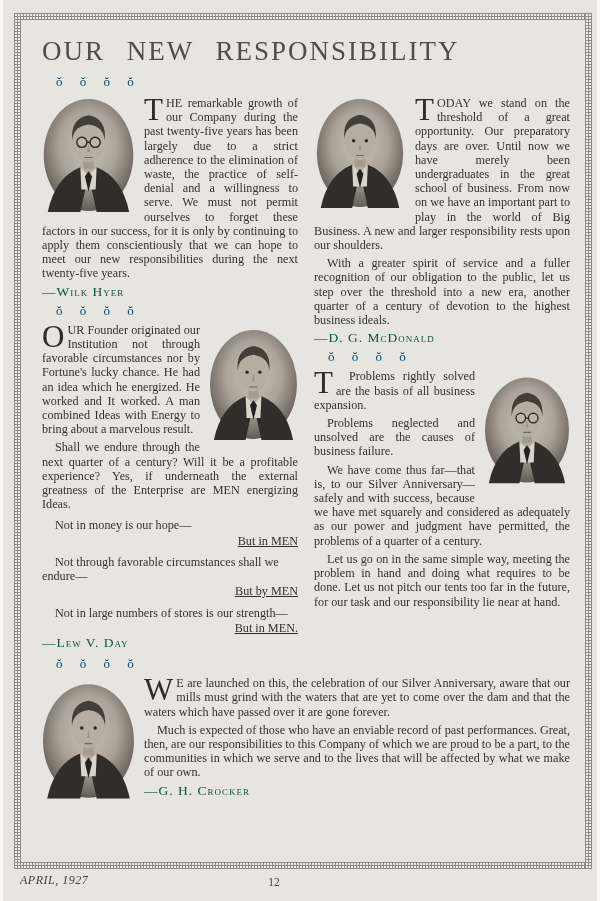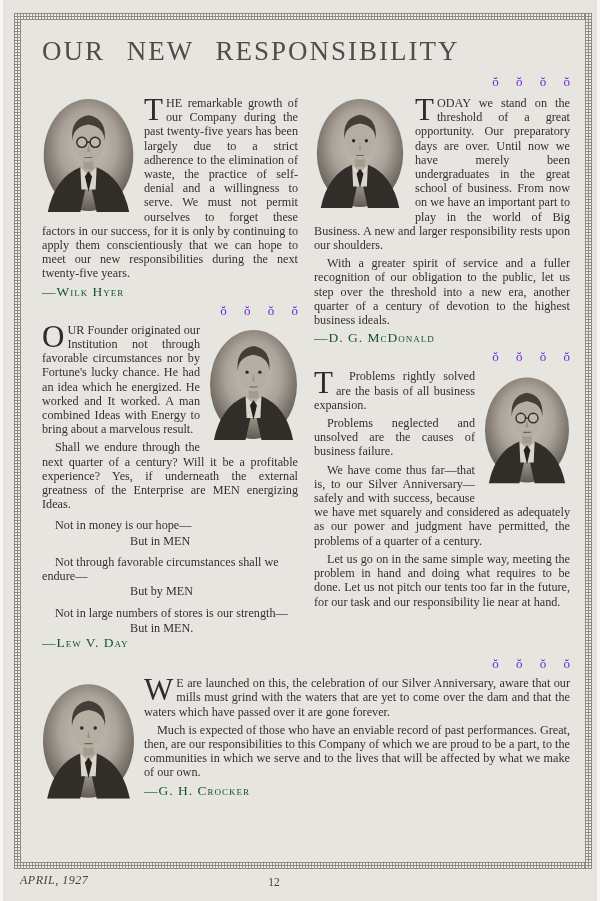--- a/index.html
+++ b/index.html
@@ -25,42 +25,42 @@
   .band-left{left:14px;top:13px;width:7px;height:856px;}
   .band-right{left:585px;top:13px;width:7px;height:856px;}
 
   .content{position:absolute;left:42px;top:26px;width:528px;z-index:2;}
 
   h1.page-title{
     margin:10px 0 0 0;text-align:left;font-weight:normal;
     font-size:27px;letter-spacing:2px;word-spacing:13px;color:#4f4d48;
   }
   .ornament{
-    text-align:right;color:#6d28d9;font-size:13px;
+    text-align:left;color:#0c4a6e;font-size:13px;
     letter-spacing:0;word-spacing:14px;padding-left:14px;
     margin:7px 0 6px 0;
   }
   .ornament.tight{margin:4px 0 4px 0;}
 
   .columns{display:flex;gap:16px;align-items:flex-start;margin-top:4px;}
   .col{width:256px;}
 
   article{font-size:12.2px;line-height:14.2px;text-align:justify;}
   article p{margin:0 0 4px 0;}
   article p.indent{text-indent:13px;margin:4px 0 4px 0;}
   .dropcap{
     float:left;font-size:31px;line-height:25px;
     padding:1px 3px 0 0;color:#2f2d29;
   }
   .signature{
     text-align:left;font-variant:small-caps;letter-spacing:1px;
     font-size:13.5px;margin:1px 0 2px 0;color:#14532d;
   }
   .verse-call{text-indent:13px;margin:7px 0 0 0;text-align:left;}
-  .verse-response{margin:1px 0 0 0;padding-left:88px;text-align:left;}
+  .verse-response{margin:1px 0 0 0;padding-left:88px;text-align:right;text-decoration:underline;}
 
   .photo{display:block;}
   .photo-left{float:left;margin:2px 9px 2px 0;}
   .photo-right{float:right;margin:2px 0 2px 9px;}
   .photo svg{display:block;}
 
   .bottom-section{margin-top:2px;}
   .bottom-section article{overflow:hidden;}
 
   .footer-issue{

